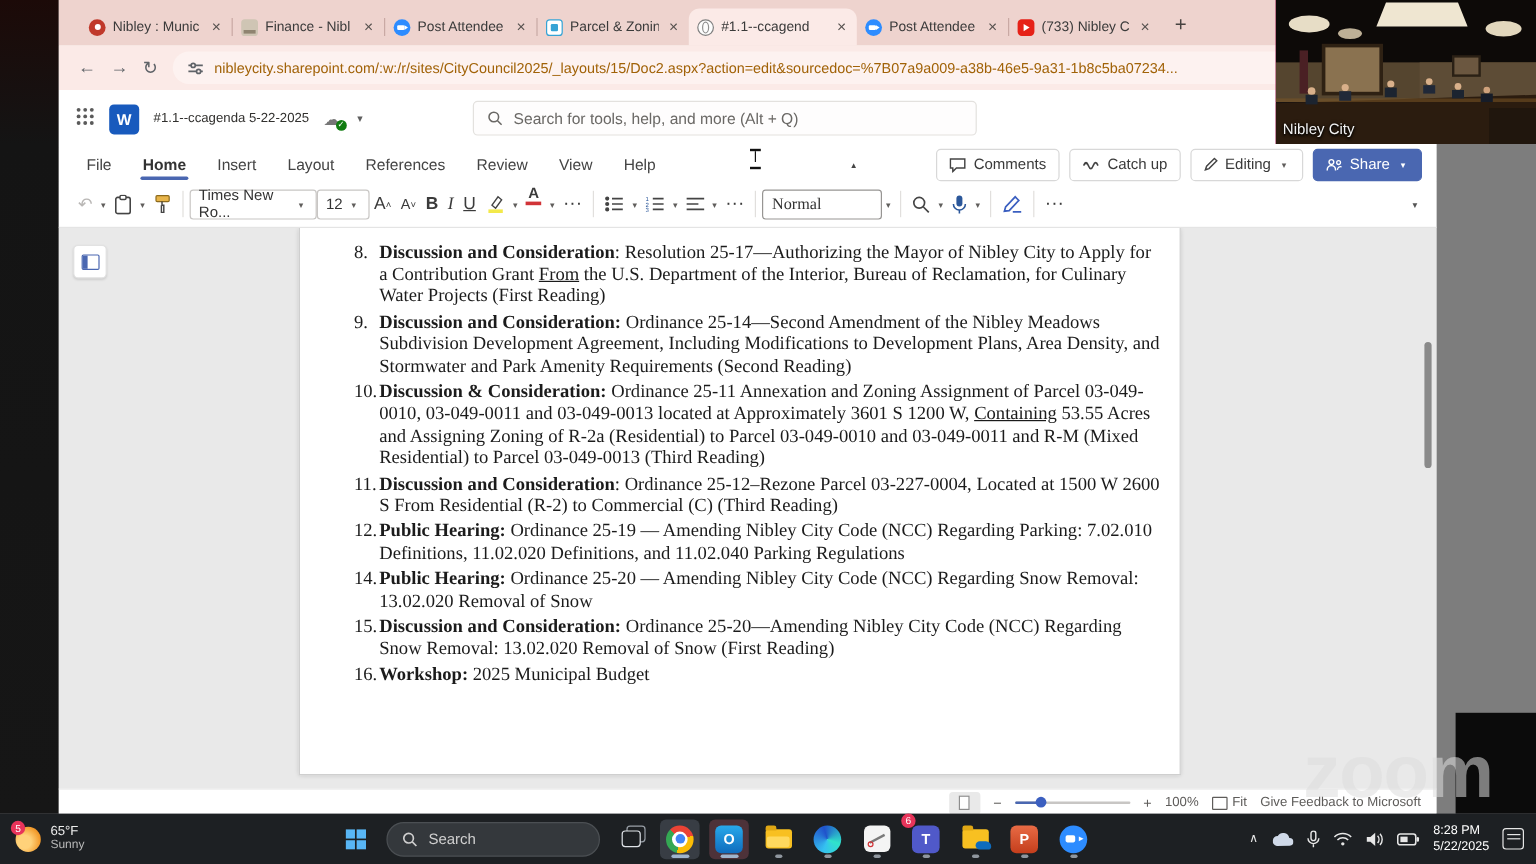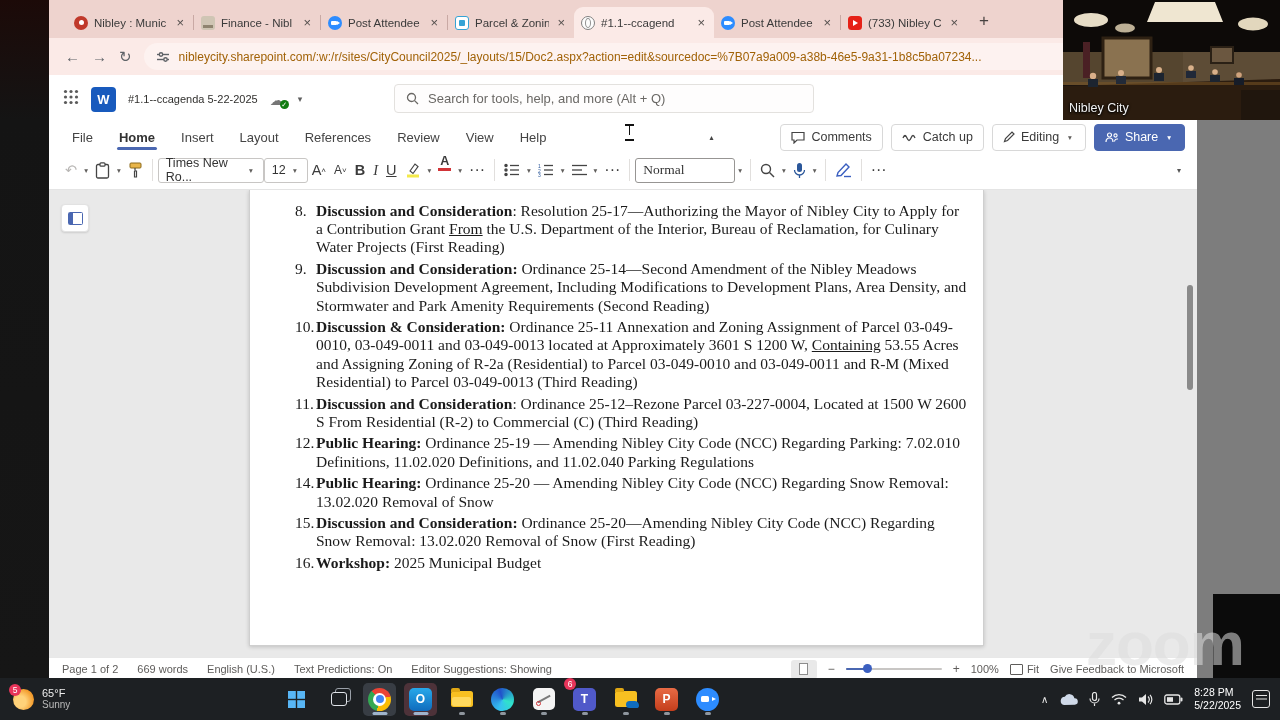--- a/index.html
+++ b/index.html
@@ -497,27 +497,20 @@
           </div>
         </div>
     </div>
     <div id="pane-toggle">
         <div class="pt"></div>
       </div>
     <div id="doc-scrollbar"></div>
   </div>
 
   <div id="statusbar">
-    <div id="st-left" style="display:flex">
-        <span class="st-item">Page 1 of 2</span>
-        <span class="st-item">669 words</span>
-        <span class="st-item">English (U.S.)</span>
-        <span class="st-item">Text Predictions: On</span>
-        <span class="st-item">Editor Suggestions: Showing</span>
-      </div>
     <div id="st-right">
       <div id="pages-btn">
           <div class="pg"></div>
         </div>
       <span class="st-glyph">−</span>
       <div id="zoom-track">
         <div id="zoom-fill"></div>
         <div id="zoom-thumb"></div>
       </div>
       <span class="st-glyph">+</span>
@@ -580,20 +573,27 @@
   </div>
   <div id="tb-center">
     <div class="tb-app" id="start-btn">
       <svg width="17" height="17" viewBox="0 0 17 17" fill="#58b6f5">
           <rect x="0" y="0" width="7.8" height="7.8"></rect>
           <rect x="9.2" y="0" width="7.8" height="7.8"></rect>
           <rect x="0" y="9.2" width="7.8" height="7.8"></rect>
           <rect x="9.2" y="9.2" width="7.8" height="7.8"></rect>
         </svg>
     </div>
+    <div id="tb-search">
+      <svg width="13" height="13" viewBox="0 0 13 13">
+          <circle cx="5.5" cy="5.5" r="4" stroke="#cfcfcf" stroke-width="1.4" fill="none"></circle>
+          <line x1="8.6" y1="8.6" x2="12" y2="12" stroke="#cfcfcf" stroke-width="1.4"></line>
+        </svg>
+      <span>Search</span>
+    </div>
     <div id="tb-apps" style="display:flex;align-items:center;gap:8px">
         <div class="tb-app app-taskview">
           <span class="tv"></span>
         </div>
         <div class="tb-app app-chrome active">
           <span class="ci"></span>
           <span class="run"></span>
         </div>
         <div class="tb-app app-outlook active">
           <span class="oi">

